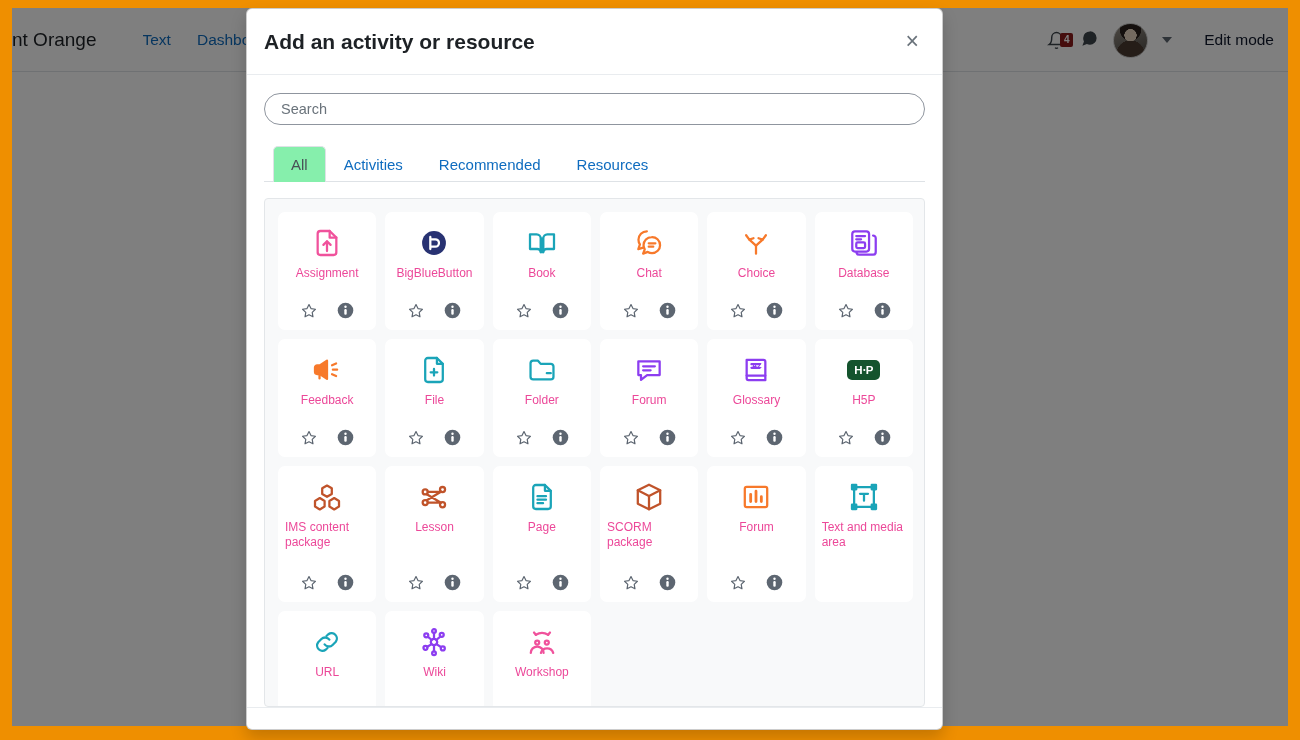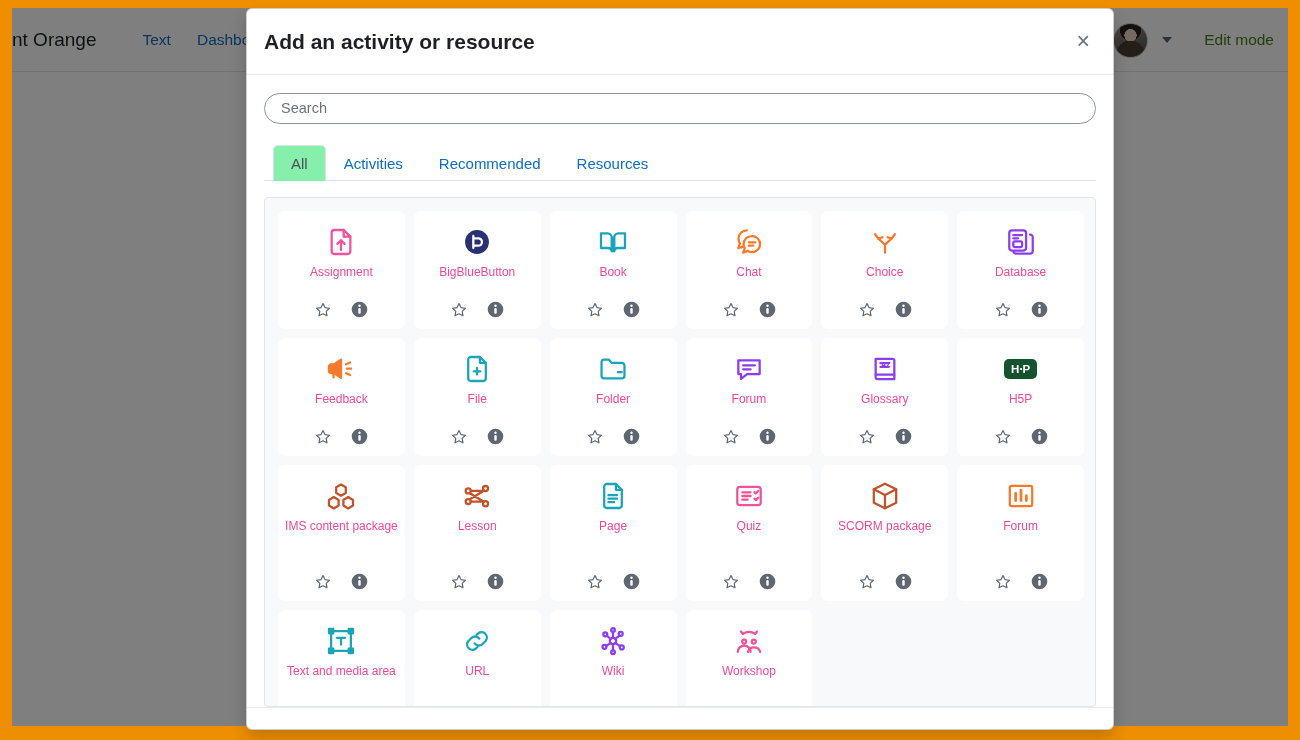--- a/index.html
+++ b/index.html
@@ -87,21 +87,21 @@
     border: 1px solid #cfcfcf;
   }
   .chev {
     width: 0; height: 0;
     border-left: 5px solid transparent;
     border-right: 5px solid transparent;
     border-top: 6px solid #5d6671;
   }
   .edit-mode {
     font-size: 15.5px;
-    color: #4d7c0f;
+    color: #0f172a;
     text-decoration: none;
     margin-left: 18px;
   }
   #bg-body {
     position: absolute;
     left: 0; top: 65px;
     width: 1276px; height: 653px;
     background: #ffffff;
   }
   
@@ -109,21 +109,21 @@
     position: absolute;
     left: 12px; top: 8px;
     width: 1276px; height: 718px;
     background: rgba(0,0,0,0.5);
   }
 
   
   #modal {
     position: absolute;
     left: 246px; top: 8px;
-    width: 868px; height: 722px;
+    width: 697px; height: 722px;
     background: #ffffff;
     border: 1px solid rgba(0,0,0,.2);
     border-radius: 6px;
     display: flex;
     flex-direction: column;
     box-shadow: 0 .5rem 1rem rgba(0,0,0,.18);
     overflow: hidden;
   }
   .modal-header {
     height: 66px;
@@ -679,44 +679,20 @@
                 </button>
                 <button class="info-btn">
                   <svg width="17" height="17" viewBox="0 0 24 24">
                     <circle cx="12" cy="12" r="11" fill="#5d6671"></circle>
                     <circle cx="12" cy="6.8" r="1.7" fill="#fff"></circle>
                     <rect x="10.3" y="10" width="3.4" height="8" rx="1.5" fill="#fff"></rect>
                   </svg>
                 </button>
               </div>
             </div>
-            <div class="card">
-              <div class="card-icon">
-                <svg width="32" height="32" viewBox="0 0 24 24" fill="none" stroke="#f0529c" stroke-width="1.7" stroke-linecap="round" stroke-linejoin="round">
-                  <rect x="3.2" y="5.2" width="17.6" height="13.6" rx="2"></rect>
-                  <path d="M7 9.2h6.2M7 12h6.2M7 14.8h4"></path>
-                  <path d="M16.1 9.1l1 1 1.8-1.9M16.1 14.1l1 1 1.8-1.9"></path>
-                </svg>
-              </div>
-              <div class="card-label">Quiz</div>
-              <div class="card-actions">
-                <button class="star-btn">
-                  <svg width="18" height="18" viewBox="0 0 24 24" fill="none" stroke="#5d6671" stroke-width="1.6" stroke-linejoin="round">
-                    <path d="M12 3.4l2.65 5.37 5.93.86-4.29 4.18 1.01 5.9L12 16.93l-5.3 2.78 1.01-5.9L3.42 9.63l5.93-.86z"></path>
-                  </svg>
-                </button>
-                <button class="info-btn">
-                  <svg width="17" height="17" viewBox="0 0 24 24">
-                    <circle cx="12" cy="12" r="11" fill="#5d6671"></circle>
-                    <circle cx="12" cy="6.8" r="1.7" fill="#fff"></circle>
-                    <rect x="10.3" y="10" width="3.4" height="8" rx="1.5" fill="#fff"></rect>
-                  </svg>
-                </button>
-              </div>
-            </div>
             <div class="card tall">
               <div class="card-icon">
                 <svg width="32" height="32" viewBox="0 0 24 24" fill="none" stroke="#c0532a" stroke-width="1.7" stroke-linecap="round" stroke-linejoin="round">
                   <path d="M12 2.8 20.4 7v10L12 21.2 3.6 17V7z"></path>
                   <path d="M3.6 7 12 11.3 20.4 7"></path>
                   <path d="M12 11.3v9.9"></path>
                 </svg>
               </div>
               <div class="card-label">SCORM package</div>
               <div class="card-actions">

